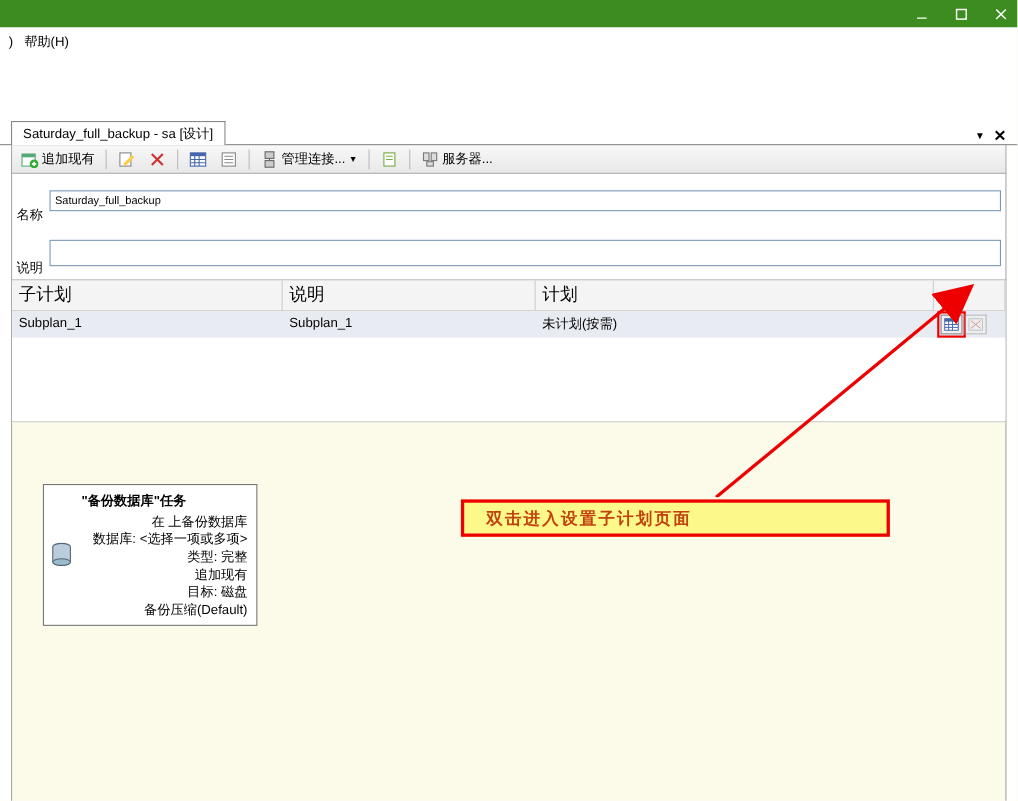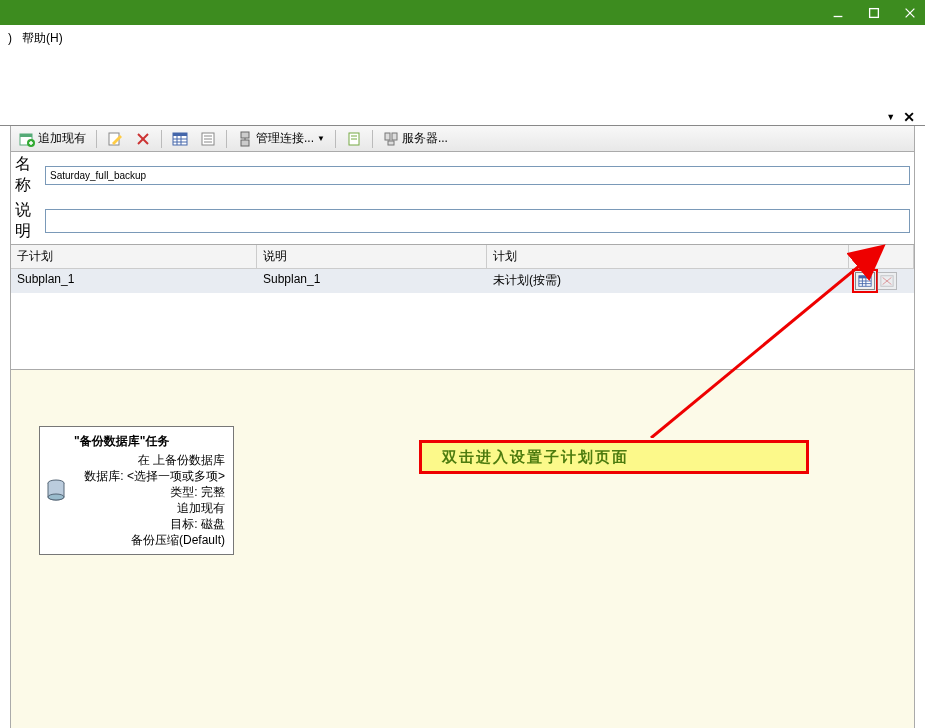--- a/index.html
+++ b/index.html
@@ -17,47 +17,47 @@
 .tab-right .drop { font-size: 9px; }
 .tab-right .close { font-size: 14px; font-weight: bold; cursor: pointer; }
 
 .toolbar { height: 26px; background: linear-gradient(#f8f8f8, #e8e8e8); border: 1px solid #aaa; border-top: none; margin: 0 10px; display: flex; align-items: center; padding: 0 4px; gap: 4px; font-size: 12px; }
 .toolbar .sep { width: 1px; height: 18px; background: #bbb; margin: 0 2px; }
 .toolbar .tbtn { display: inline-flex; align-items: center; gap: 3px; padding: 2px 4px; cursor: pointer; }
 .icon { width: 16px; height: 16px; display: inline-block; }
 
 .form-area { margin: 0 10px; border: 1px solid #aaa; border-top: none; }
 .form-row { display: flex; align-items: center; padding: 2px 4px; }
-.form-row label { width: 30px; padding-right: 6px; font-size: 16px; }
+.form-row label { width: 30px; padding-right: 6px; font-size: 12px; margin-top: 27px; }
 .form-row input { flex: 1; border: 1px solid #7a99b8; height: 19px; padding: 0 4px; font-size: 10px; }
 .form-row.desc input { height: 24px; }
 
 .grid { margin: 0 10px; border: 1px solid #aaa; border-top: none; }
 .grid-header { display: flex; background: #f4f4f4; border-bottom: 1px solid #ccc; }
-.grid-header .col { border-right: 1px solid #ccc; padding: 3px 6px; font-size: 12px; }
+.grid-header .col { border-right: 1px solid #ccc; padding: 3px 6px; font-size: 16px; }
 .grid-row { display: flex; background: #e8ecf2; }
 .grid-row .cell { padding: 3px 6px; font-size: 12px; border-right: 1px solid transparent; }
 .col-sub { width: 246px; }
 .col-desc { width: 230px; }
 .col-plan { width: 362px; }
 .col-btns { flex: 1; display: flex; align-items: center; justify-content: flex-start; gap: 2px; padding: 2px 4px; }
 .grid-body-extra { height: 76px; background: #fff; }
 
 .schedule-btn { width: 20px; height: 18px; border: 1px solid #888; background: #f0f0f0; display: inline-flex; align-items: center; justify-content: center; cursor: pointer; }
 .schedule-btn.disabled { opacity: 0.5; }
 .schedule-btn.highlighted { outline: 2px solid #e00; outline-offset: 1px; }
 
 .canvas { margin: 0 10px; border: 1px solid #aaa; border-top: none; height: 402px; background: #fcfae8; position: relative; }
 
 .task-box { position: absolute; left: 28px; top: 56px; width: 195px; border: 1px solid #777; background: #fff; padding: 6px 8px; font-size: 12px; }
 .task-box .task-title { font-weight: bold; padding-left: 26px; margin-bottom: 2px; }
 .task-box .task-line { padding-left: 26px; line-height: 16px; text-align: right; }
 .task-box .task-icon { position: absolute; left: 6px; top: 52px; width: 20px; height: 24px; }
 
-.callout { position: absolute; left: 408px; top: 70px; width: 390px; height: 34px; background: #fcf98a; border: 3px solid #e00; display: flex; align-items: center; padding-left: 20px; font-size: 15px; font-weight: bold; letter-spacing: 2px; color: #4d7c0f; }
+.callout { position: absolute; left: 408px; top: 70px; width: 390px; height: 34px; background: #fcf98a; border: 3px solid #e00; display: flex; align-items: center; padding-left: 20px; font-size: 15px; font-weight: bold; letter-spacing: 2px; color: #c2410c; }
 
 .arrow-svg { position: absolute; left: 590px; top: -132px; width: 310px; height: 200px; pointer-events: none; }
 </style>
 </head>
 <body>
 
 <div class="titlebar">
   <span class="win-btn">
     <svg class="icon" viewBox="0 0 16 16">
         <line x1="3" y1="12" x2="13" y2="12" stroke="#fff" stroke-width="1.5"></line>
@@ -75,20 +75,21 @@
       </svg>
   </span>
 </div>
 
 <div class="menubar">
   <span>)</span>
   <span>帮助(H)</span>
 </div>
 
 <div class="tabbar">
+  <div class="tab">Saturday_full_backup - sa [设计]</div>
   <div class="tab-right">
     <span class="drop">▼</span>
     <span class="close">✕</span>
   </div>
 </div>
 
 <div class="toolbar">
   <span class="tbtn">
     <svg class="icon" viewBox="0 0 16 16">
         <rect x="1" y="3" width="12" height="11" fill="#fff" stroke="#5a7"></rect>

